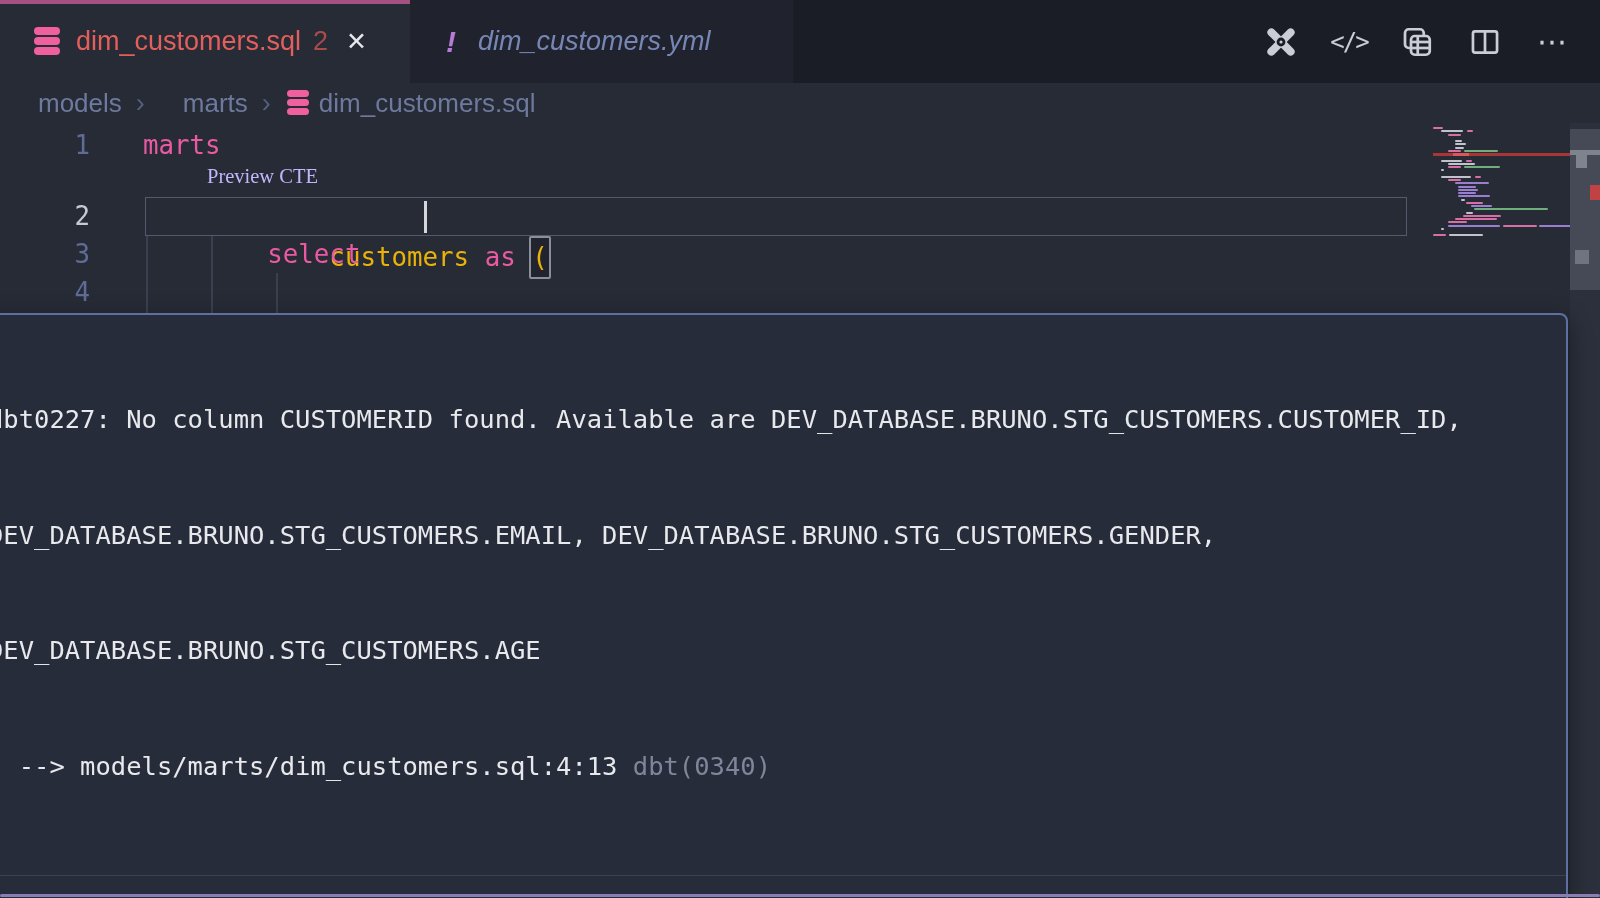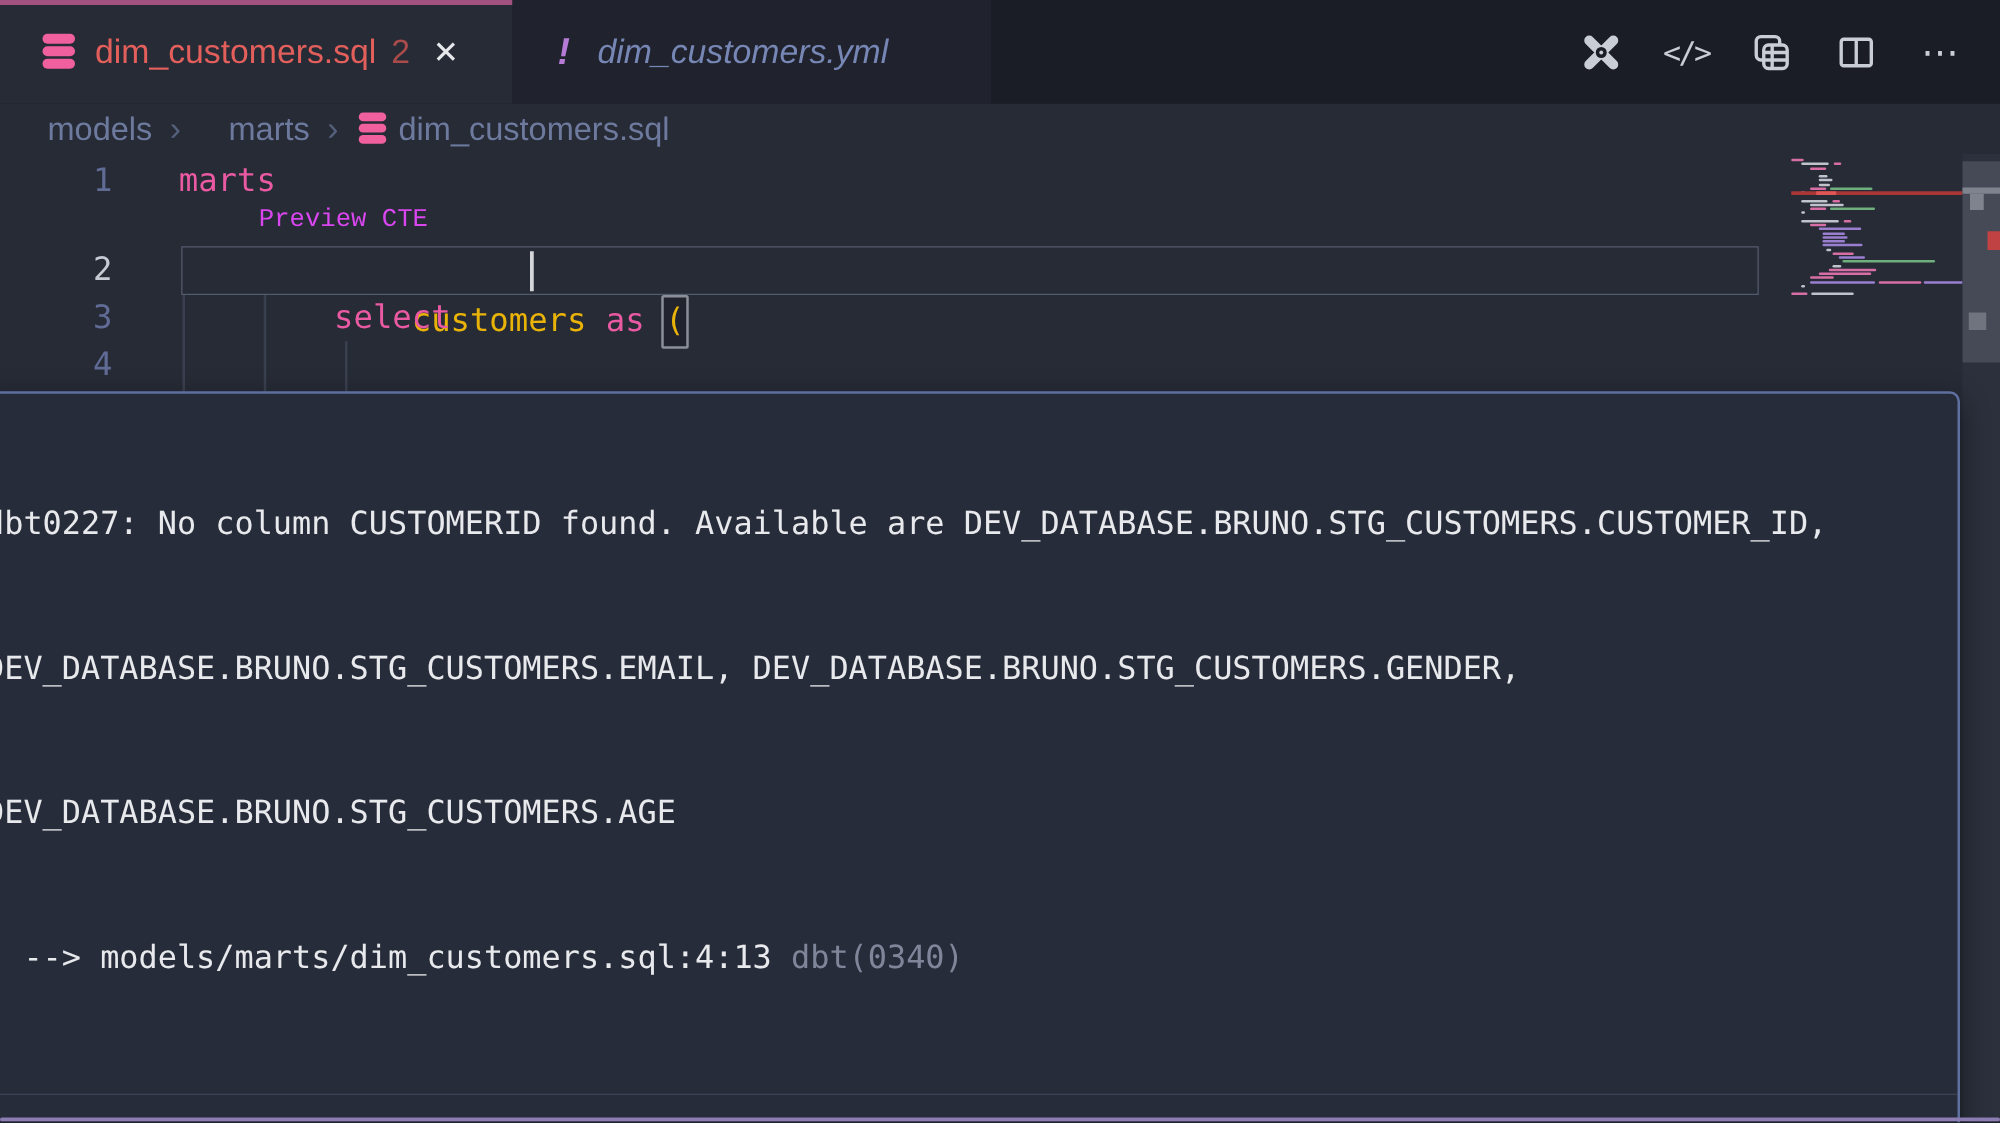--- a/index.html
+++ b/index.html
@@ -37,22 +37,22 @@
   
   .editor{position:absolute;left:0;top:123px;width:1600px;height:775px;background:#262b36;}
   .code-line{position:absolute;left:0;width:1400px;height:39px;font-family:"DejaVu Sans Mono",monospace;
              font-size:25.8px;line-height:39px;white-space:pre;cursor:text;}
   .lnum{position:absolute;left:0;top:0;width:90px;text-align:right;color:#606b96;}
   .lnum.active{color:#c6cad3;}
   .ltext{position:absolute;left:143px;top:0;color:#e8e9ec;}
   .tok-kw{color:#ea5aa2;}
   .tok-plain{color:#eab308;}
   .tok-err{background:#3f5c6b;text-decoration:underline wavy 2px #e14b4b;text-underline-offset:7px;}
-  .codelens{position:absolute;left:207px;height:30px;font-size:20.5px;color:#d946ef;
-            font-family:Liberation Mono, monospace;cursor:pointer;}
+  .codelens{position:absolute;left:207px;height:30px;font-size:20.5px;color:#c4b5fd;
+            font-family:Liberation Serif, serif;cursor:pointer;}
   .cur-line-box{position:absolute;left:145px;top:74px;width:1262px;height:39px;
                 border:1.5px solid #545a6e;box-sizing:border-box;}
   .bracket-box{display:inline-block;border:2px solid #8a8f98;background:#21242e;border-radius:2px;
                margin:0 -3px 0 -2px;padding:0 1px;}
   .cursor{position:absolute;left:424px;top:78px;width:3px;height:32px;background:#d4d6da;}
   .iguide{position:absolute;width:1.5px;background:#3a4050;}
   
   .minimap{position:absolute;left:1428px;top:0px;width:142px;height:230px;cursor:pointer;}
   .mm-row{position:absolute;height:2.1px;border-radius:1px;}
   .mm-redline{position:absolute;left:5px;top:29.5px;width:137px;height:3.6px;background:#a83636;}

